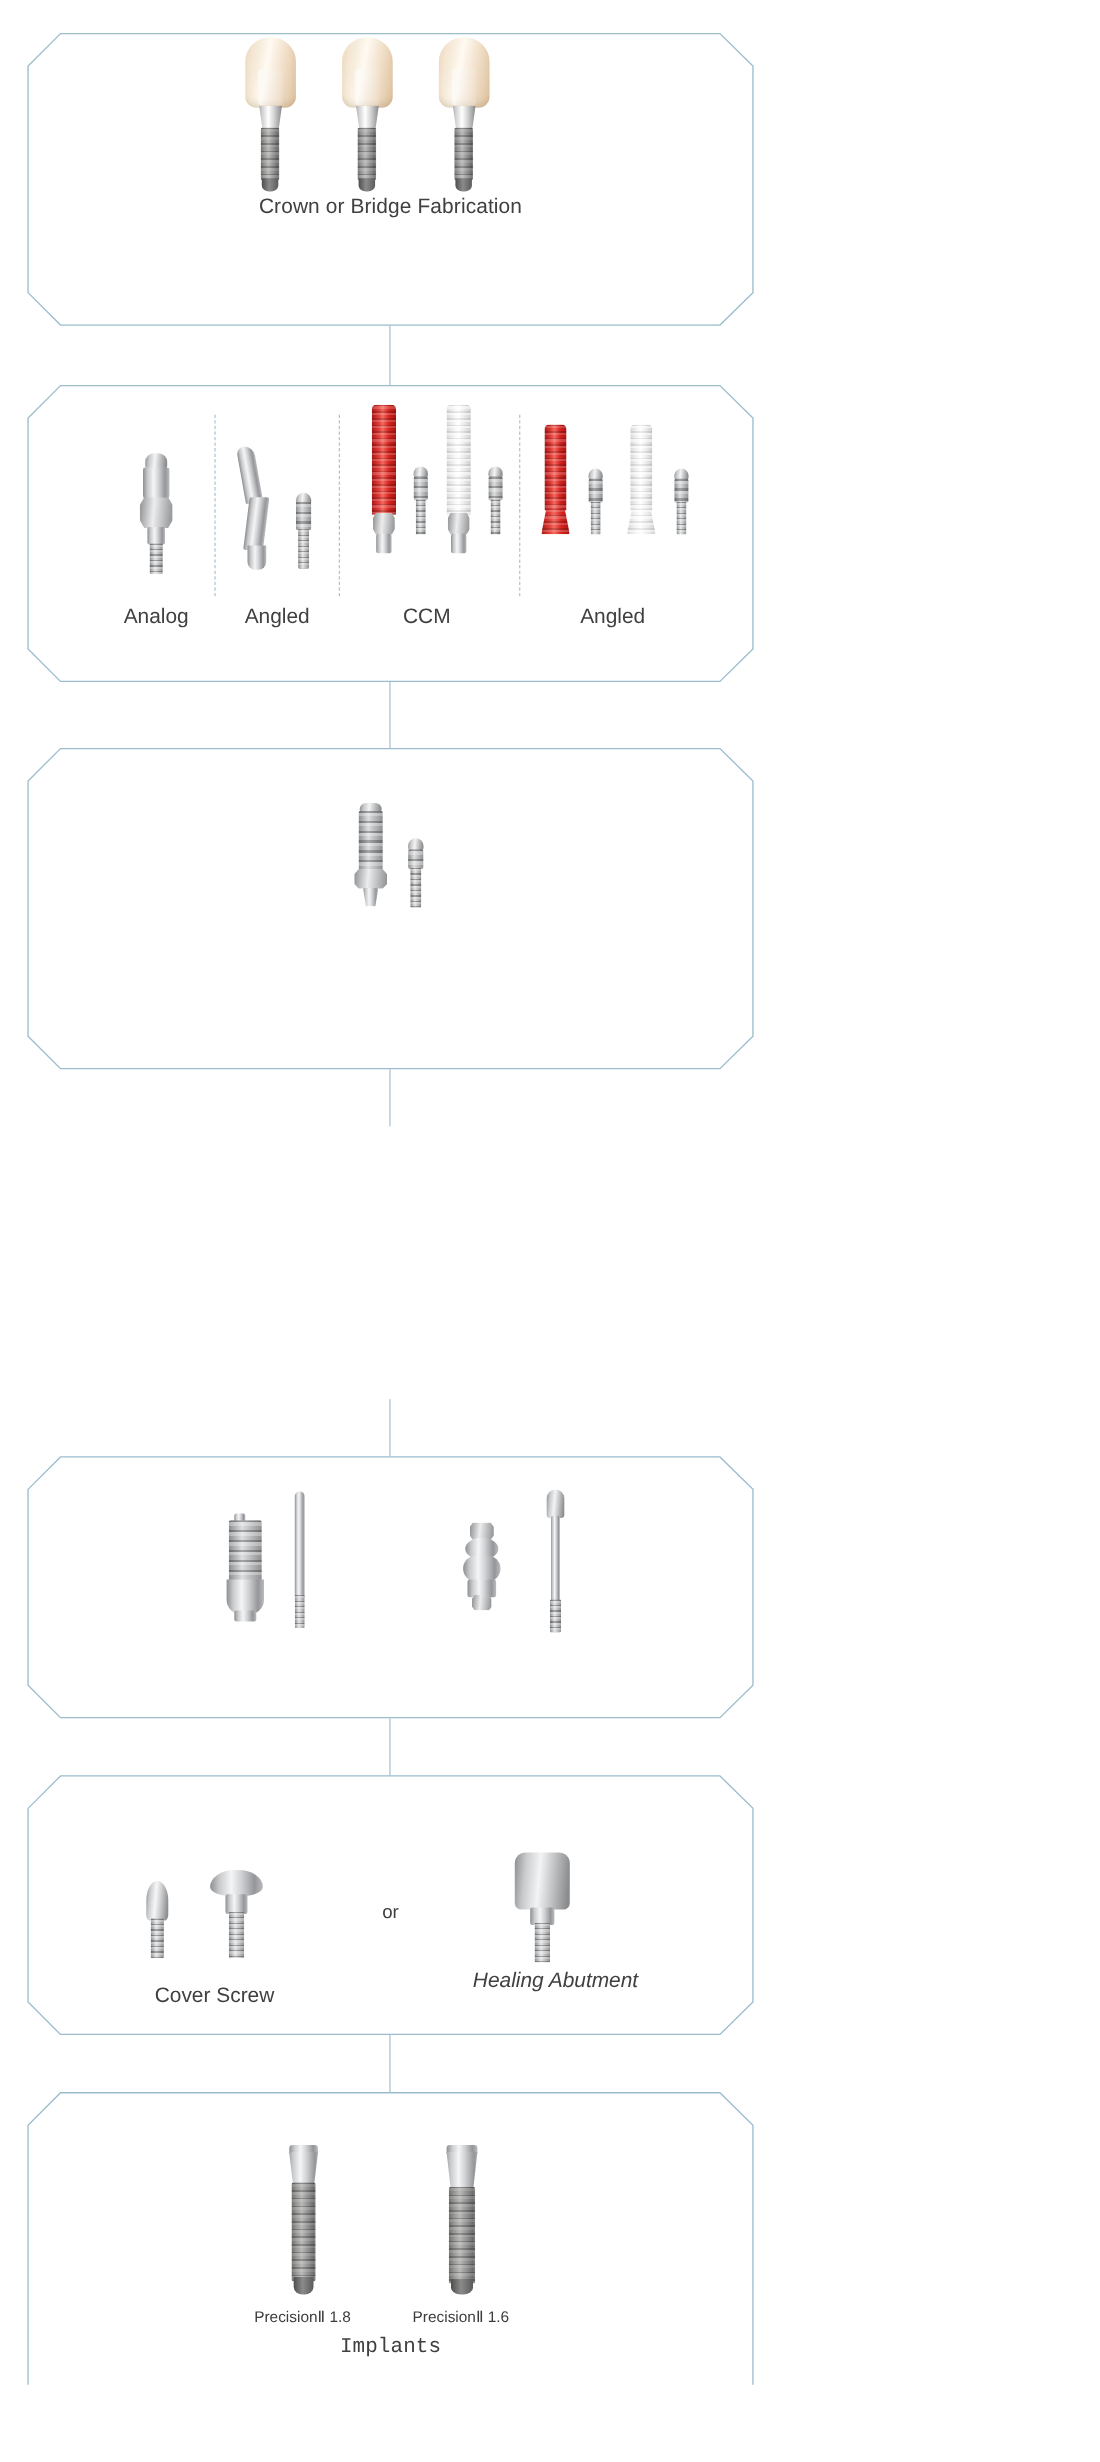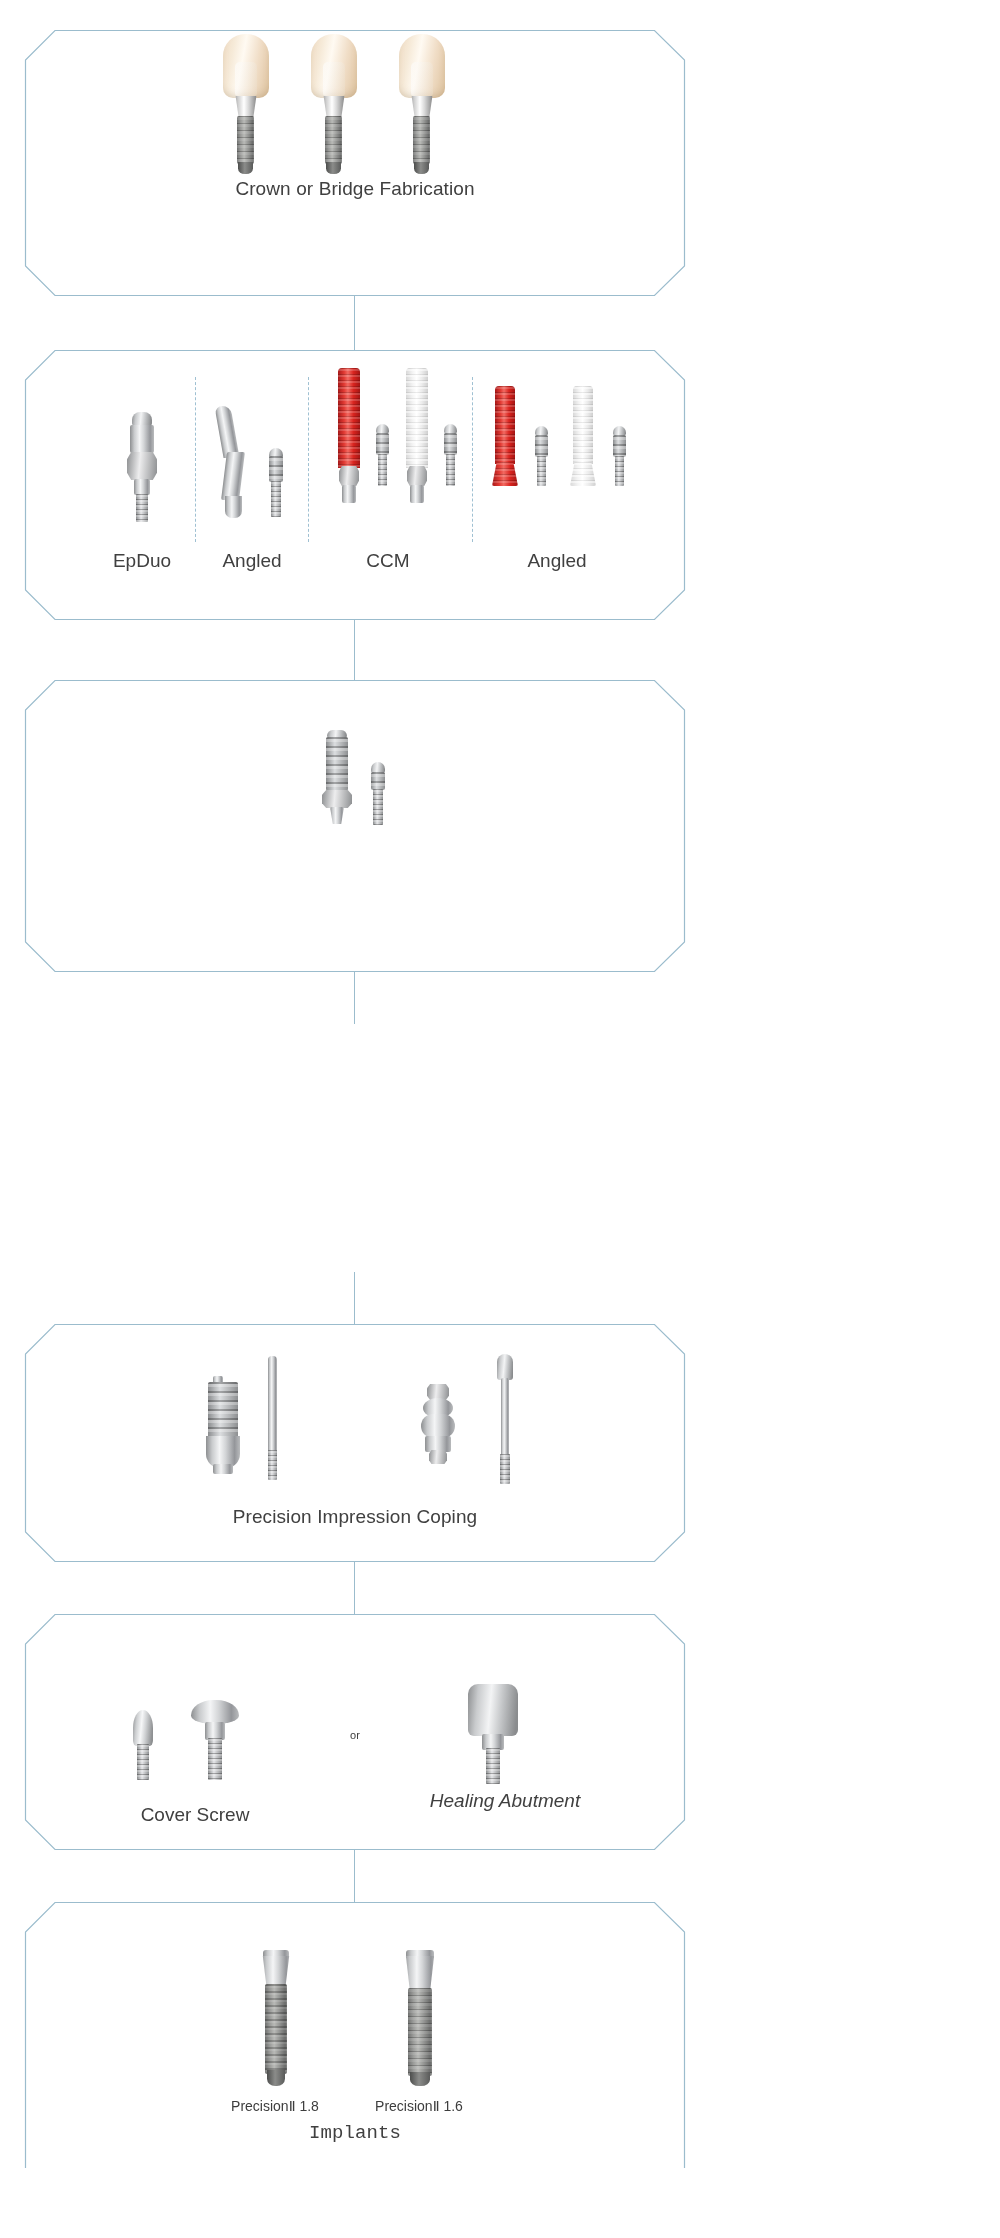--- a/index.html
+++ b/index.html
@@ -27,21 +27,21 @@
     font-size:19px;color:#404040;letter-spacing:.1px;
     white-space:nowrap;
   }
   .sublabel{
     position:absolute;text-align:center;font-size:19px;color:#404040;white-space:nowrap;
   }
   .smalllabel{
     position:absolute;text-align:center;font-size:14px;color:#3d3d3d;white-space:nowrap;
   }
   .orlabel{
-    position:absolute;text-align:center;font-size:11px;color:#3d3d3d;white-space:nowrap;
+    position:absolute;text-align:center;font-size:17px;color:#3d3d3d;white-space:nowrap;
   }
 
   
   .conn{position:absolute;width:1px;background:#9bbccd;left:354px;}
 
   
   .vdash{
     position:absolute;width:0;border-left:1px dashed #9fc0d2;
   }
 
@@ -195,21 +195,21 @@
         <div class="cap" style="left:48px;top:40px;width:13px;height:10px;"></div>
         <div class="ribbed" style="left:48px;top:49px;width:13px;height:22px;"></div>
         <div class="steel-threads" style="left:50px;top:70px;width:9px;height:30px;"></div>
         <div class="whitepart" style="left:86px;top:0;width:20px;height:78px;border-radius:4px 4px 0 0;"></div>
         <div class="whitepart" style="left:83px;top:76px;width:26px;height:24px;clip-path:polygon(18% 0,82% 0,100% 100%,0 100%);"></div>
         <div class="cap" style="left:126px;top:40px;width:13px;height:10px;"></div>
         <div class="ribbed" style="left:126px;top:49px;width:13px;height:22px;"></div>
         <div class="steel-threads" style="left:128px;top:70px;width:9px;height:30px;"></div>
       </div>
 
-      <div class="sublabel" style="left:62px;top:200px;width:110px;">EpDuo</div>
+      <div class="sublabel" style="left:62px;top:200px;width:110px;">Analog</div>
       <div class="sublabel" style="left:172px;top:200px;width:110px;">Angled</div>
       <div class="sublabel" style="left:308px;top:200px;width:110px;">CCM</div>
       <div class="sublabel" style="left:472px;top:200px;width:120px;">Angled</div>
     </div>
   </div>
 
   <div class="fbox" style="top:448px;height:0px;"></div>
   <div class="fbox" style="top:448px;height:0;"></div>
 
   <div class="fbox" style="top:448px;height:0;"></div>
@@ -260,21 +260,20 @@
       <div class="part" style="left:390px;top:30px;width:120px;height:136px;">
         <div class="hex" style="left:12px;top:30px;width:22px;height:16px;"></div>
         <div class="steel" style="left:8px;top:44px;width:30px;height:20px;border-radius:50%;"></div>
         <div class="steel" style="left:6px;top:60px;width:34px;height:24px;border-radius:12px;"></div>
         <div class="steel" style="left:10px;top:82px;width:26px;height:16px;"></div>
         <div class="hex" style="left:14px;top:96px;width:18px;height:14px;"></div>
         <div class="cap" style="left:82px;top:0;width:16px;height:26px;"></div>
         <div class="steel" style="left:86px;top:24px;width:8px;height:80px;"></div>
         <div class="steel-threads" style="left:85px;top:100px;width:10px;height:30px;"></div>
       </div>
-      <div class="boxlabel" style="top:182px;">Precision Impression Coping</div>
     </div>
   </div>
 
   <div class="fbox" style="top:1614px;height:236px;">
     <div class="shape">
       <svg viewBox="0 0 660 236" preserveAspectRatio="none">
         <polygon points="30,0.5 629.5,0.5 659.5,30 659.5,206 629.5,235.5 30,235.5 0.5,206 0.5,30" fill="#ffffff" stroke="#9bbccd" stroke-width="1.2"></polygon>
       </svg>
     </div>
     <div class="inner">

